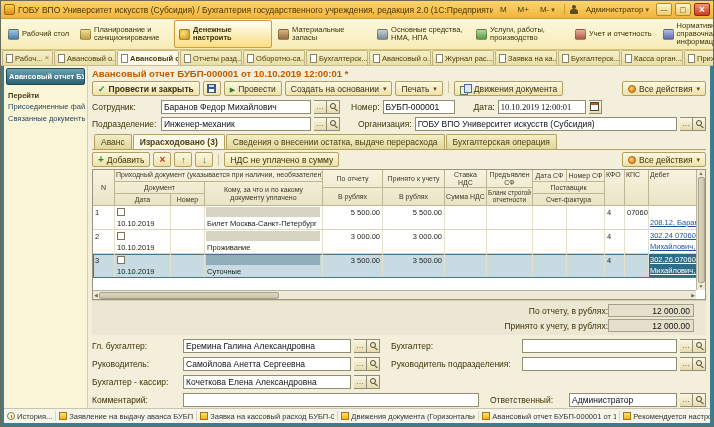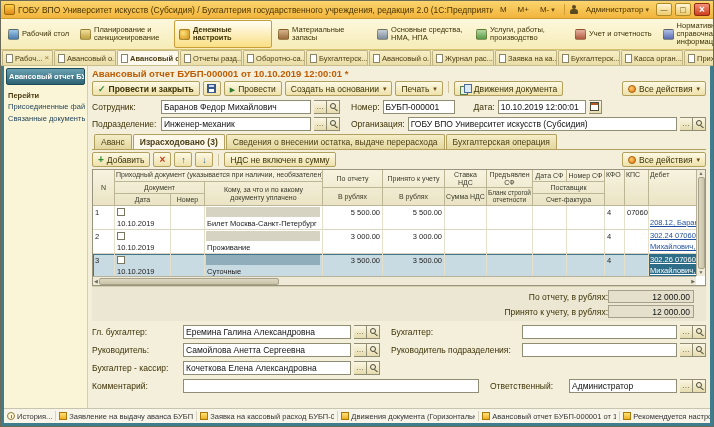--- a/index.html
+++ b/index.html
@@ -43,21 +43,21 @@
   .close-ic::after {content:"×"}
 
   
   .frame {flex:1;display:flex;flex-direction:column;border-left:3px solid #3f7c8e;border-right:3px solid #3f7c8e;border-bottom:3px solid #3f7c8e;min-height:0}
   .bodyrow {flex:1;display:flex;min-height:0}
   .sidebar {width:84px;flex:none;background:#fbf5d8;border-right:1px solid #d9d0a2;padding:2px;display:flex;flex-direction:column;gap:1px;overflow:hidden}
   .sb-header {background:linear-gradient(#6aa2b2,#2d6273);border:1px solid #1d4a59;border-radius:2px;color:#fff;font-size:7.5px;font-weight:bold;padding:3px 2px;white-space:nowrap;overflow:hidden;flex:none}
   .sb-nav {font-size:7.5px;font-weight:bold;color:#4a3c10;margin-top:5px;padding:0 2px}
   .sb-link {font-size:7.5px;color:#27495c;padding:1px 2px;cursor:pointer;white-space:nowrap;overflow:hidden}
 
-  .content {flex:1;display:flex;flex-direction:column;min-width:0;padding:1px 4px 14px;background:#f4efdb}
+  .content {flex:1;display:flex;flex-direction:column;min-width:0;padding:1px 4px 0;background:#f4efdb}
   .doc-title {flex:none;font-size:9.5px;font-weight:bold;color:#bf5b00;padding:1px 0;white-space:nowrap;overflow:hidden}
 
   
   .toolbar {flex:none;display:flex;gap:3px;padding:1px 0 2px}
   .btn {display:inline-flex;align-items:center;gap:3px;height:15px;padding:0 5px;background:linear-gradient(#fdf9e4,#eee1ab);border:1px solid #b1a05e;border-radius:2px;font-size:8.5px;color:#3c3206;white-space:nowrap;cursor:pointer;flex:none}
   .btn.icon-only {width:18px;padding:0;justify-content:center}
   .ck::after {content:"✓";color:#2e8a2e;font-weight:bold;font-size:9px}
   .ic-save {width:9px;height:9px;background:#39598c;position:relative;flex:none}
   .ic-save::before {content:"";position:absolute;left:2px;top:1px;width:5px;height:2px;background:#cdd8ea}
   .ic-save::after {content:"";position:absolute;left:2px;bottom:1px;width:5px;height:3px;background:#fff}
@@ -305,40 +305,40 @@
               <span class="pbtn">
                 <span class="dots"></span>
               </span>
               <span class="pbtn">
                 <span class="mag"></span>
               </span>
             </span>
           <span class="flabel" style="margin-left:8px">Номер:</span>
           <input class="in" style="width: 72px;" value="БУБП-000001">
           <span class="flabel" style="margin-left:16px">Дата:</span>
-          <input class="in" style="width: 88px;" value="10.10.2019 12:00:01">
+          <input class="in" style="width: 88px; font-family: Liberation Serif, serif;" value="10.10.2019 12:00:01">
           <span class="picks">
               <span class="pbtn">
                 <span class="cal"></span>
               </span>
             </span>
         </div>
 
         <div class="frow">
           <span class="flabel lw1">Подразделение:</span>
           <input class="in" style="width: 150px;" value="Инженер-механик">
           <span class="picks">
               <span class="pbtn">
                 <span class="dots"></span>
               </span>
               <span class="pbtn">
                 <span class="mag"></span>
               </span>
             </span>
-          <span class="flabel" style="margin-left:8px">Организация:</span>
+          <span class="flabel" style="margin-left:15px">Организация:</span>
           <input class="in" style="flex: 1 1 0%; min-width: 0px;" value="ГОБУ ВПО Университет искусств (Субсидия)">
           <span class="picks">
               <span class="pbtn">
                 <span class="dots"></span>
               </span>
               <span class="pbtn">
                 <span class="mag"></span>
               </span>
             </span>
         </div>
@@ -358,21 +358,21 @@
           <span class="btn icon-only">
               <span class="xdel"></span>
             </span>
           <span class="btn icon-only">
               <span class="up"></span>
             </span>
           <span class="btn icon-only">
               <span class="down"></span>
             </span>
           <span class="tool-sep"></span>
-          <span class="btn">НДС не включен в сумму</span>
+          <span class="btn">НДС не уплачено в сумму</span>
           <span class="spacer"></span>
           <span class="btn dd">
               <span class="aa-ic"></span>
               <span>Все действия</span>
             </span>
         </div>
 
         <div class="grid">
           <div class="ghead">
             <div class="hc" style="left:0;top:0;width:22px;height:36px">N</div>

